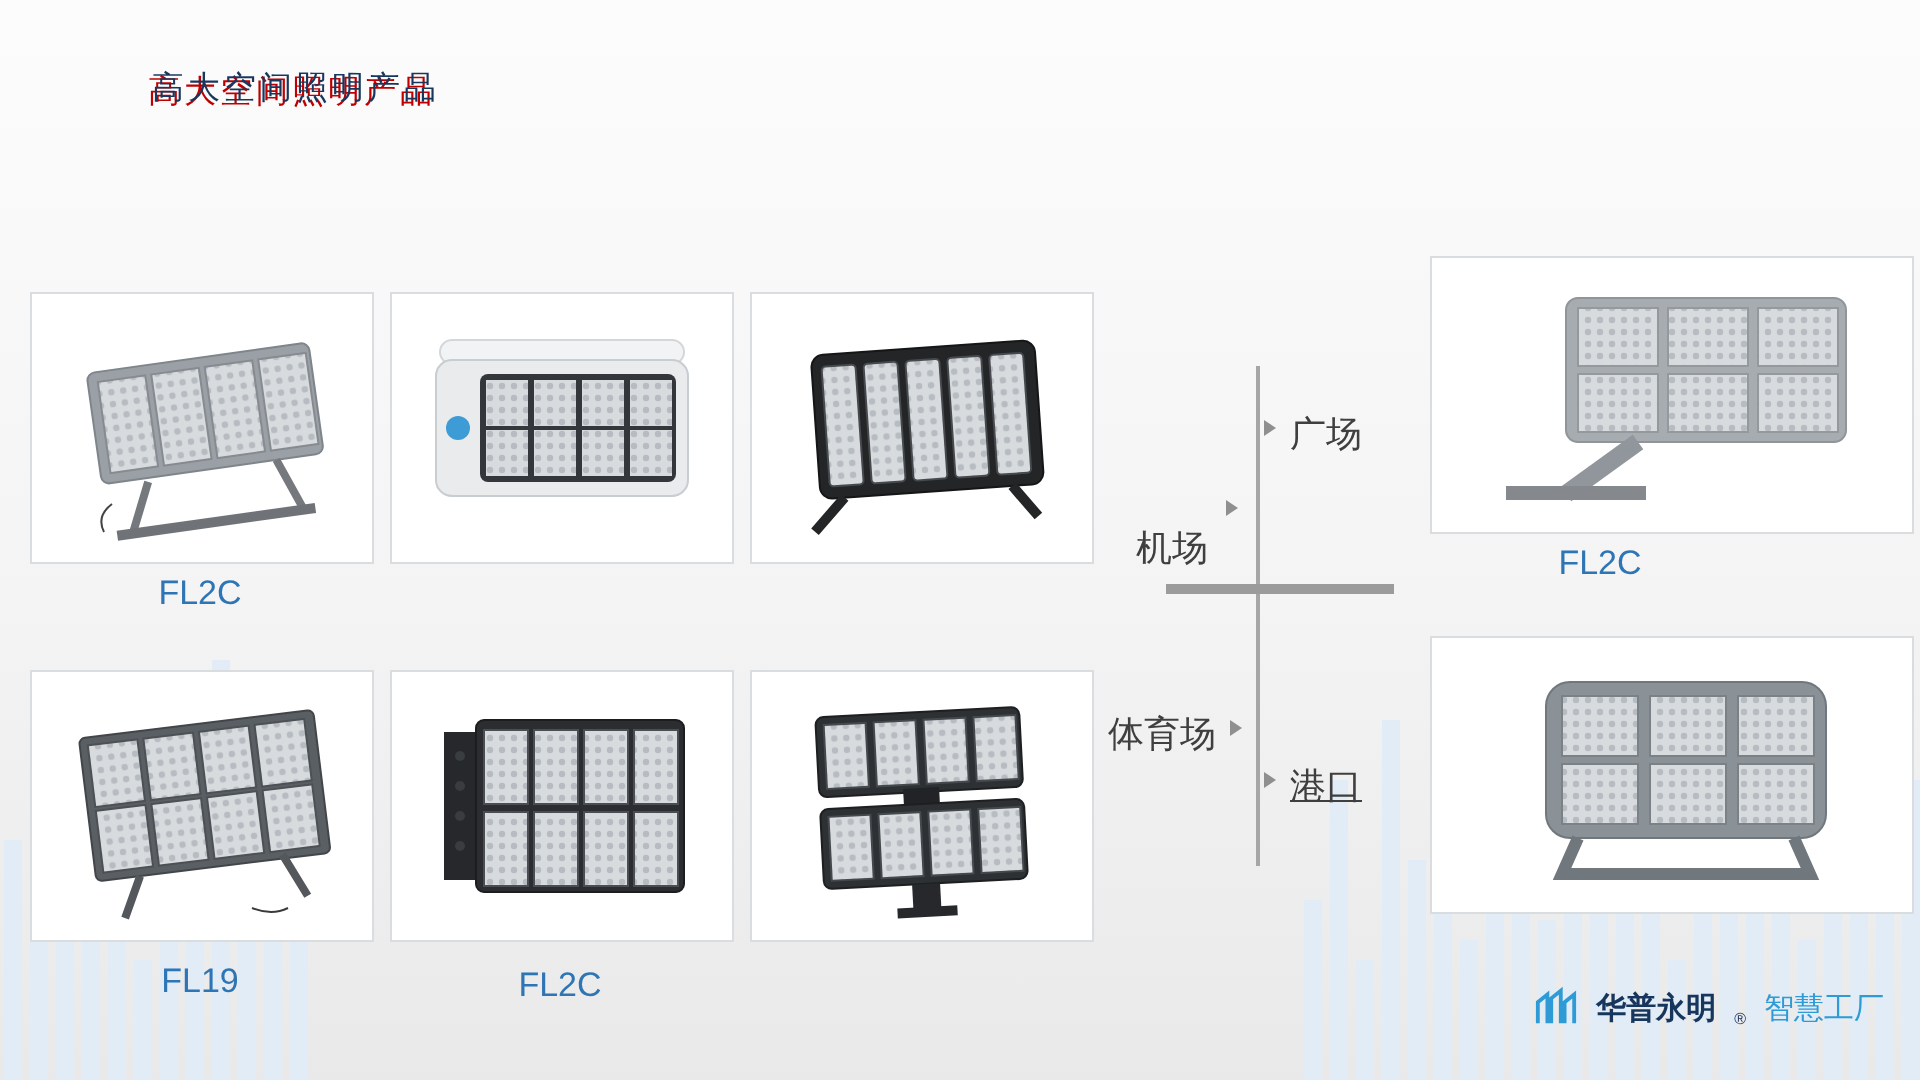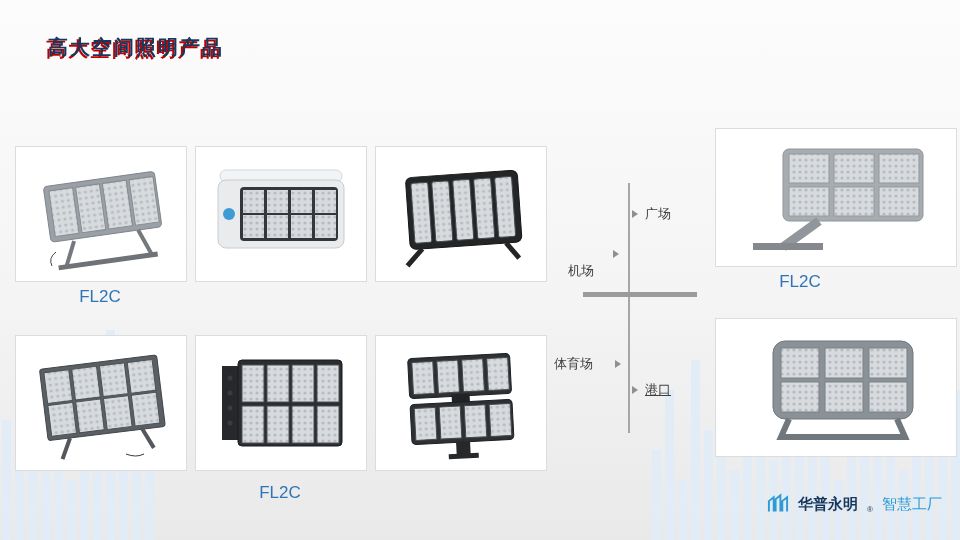--- a/index.html
+++ b/index.html
@@ -5,32 +5,32 @@
   html,body{margin:0;padding:0;}
   body{font-family:"Liberation Sans","DejaVu Sans",sans-serif;}
   .slide{position:relative;width:960px;height:540px;overflow:hidden;
     background:linear-gradient(180deg,#fcfcfc 0%,#f4f4f4 55%,#e9e9e9 100%);}
   
   .bars{position:absolute;bottom:0;display:flex;align-items:flex-end;gap:4px;z-index:0;}
   .bars-left{left:2px;}
   .bars-right{right:0;}
   .bar{width:9px;background:#e2ecf6;}
   
-  .title{position:absolute;left:48px;top:34px;font-size:20px;font-weight:bold;
+  .title{position:absolute;left:76px;top:34px;font-size:16px;font-weight:normal;
     color:#17375e;letter-spacing:2px;text-shadow:-2px 2px 0 #c00000;z-index:2;}
   
   .card{position:absolute;background:#ffffff;border:1px solid #dadde0;
     display:flex;align-items:center;justify-content:center;z-index:1;}
   .card-sm{width:170px;height:134px;}
   .card-lg{width:240px;height:137px;}
   .plabel{position:absolute;color:#2e75b6;font-size:17px;text-align:center;z-index:1;}
   
   .vline{position:absolute;left:628px;top:183px;width:2px;height:250px;background:#a6a6a6;z-index:1;}
   .hline{position:absolute;left:583px;top:292px;width:114px;height:5px;background:#9b9b9b;z-index:1;}
-  .dlabel{position:absolute;color:#3f3f3f;font-size:13px;z-index:1;}
+  .dlabel{position:absolute;color:#3f3f3f;font-size:18px;z-index:1;}
   .tri{position:absolute;width:0;height:0;border-top:4px solid transparent;
     border-bottom:4px solid transparent;border-left:6px solid #8f8f8f;z-index:1;}
   
   .logo{position:absolute;right:18px;top:492px;display:flex;align-items:flex-end;gap:9px;z-index:2;}
   .logo-brand{font-size:15px;font-weight:bold;color:#17365d;}
   .logo-reg{font-size:8px;color:#17365d;vertical-align:super;}
   .logo-suffix{font-size:15px;color:#2e9bd6;}
 </style>
 </head>
 <body>
@@ -209,20 +209,21 @@
       <rect x="50" y="19" width="38" height="30" fill="url(#dotsL)" stroke="#7a8187"></rect>
       <rect x="94" y="19" width="38" height="30" fill="url(#dotsL)" stroke="#7a8187"></rect>
       <rect x="138" y="19" width="38" height="30" fill="url(#dotsL)" stroke="#7a8187"></rect>
       <rect x="50" y="53" width="38" height="30" fill="url(#dotsL)" stroke="#7a8187"></rect>
       <rect x="94" y="53" width="38" height="30" fill="url(#dotsL)" stroke="#7a8187"></rect>
       <rect x="138" y="53" width="38" height="30" fill="url(#dotsL)" stroke="#7a8187"></rect>
       <path d="M58 90 L50 108 H174 L166 90" stroke="#70777d" stroke-width="6" fill="none"></path>
     </svg>
   </div>
 
+  <div class="plabel" style="left:15px;top:481px;width:170px;">FL19</div>
   <div class="plabel" style="left:195px;top:483px;width:170px;">FL2C</div>
 
   <div class="vline"></div>
   <div class="hline"></div>
   <div class="tri" style="left:632px;top:210px;"></div>
   <div class="dlabel" style="left:645px;top:205px;">广场</div>
   <div class="tri" style="left:613px;top:250px;"></div>
   <div class="dlabel" style="left:568px;top:245px;margin-top:17px;">机场</div>
   <div class="tri" style="left:615px;top:360px;"></div>
   <div class="dlabel" style="left:554px;top:355px;">体育场</div>

